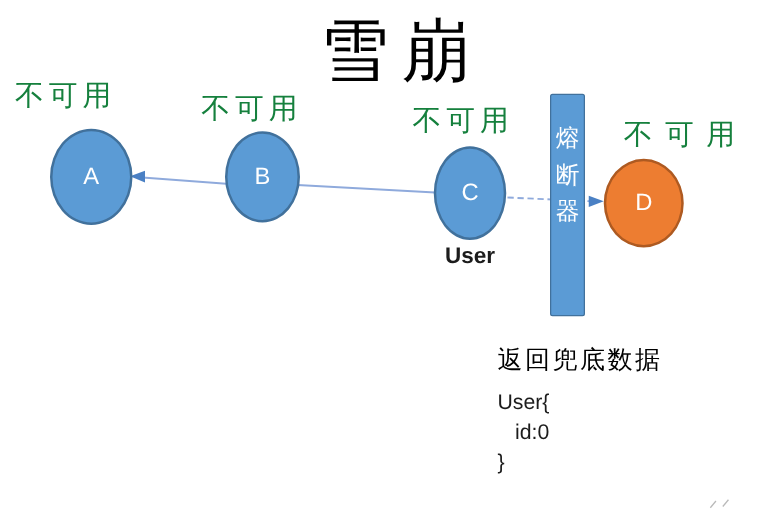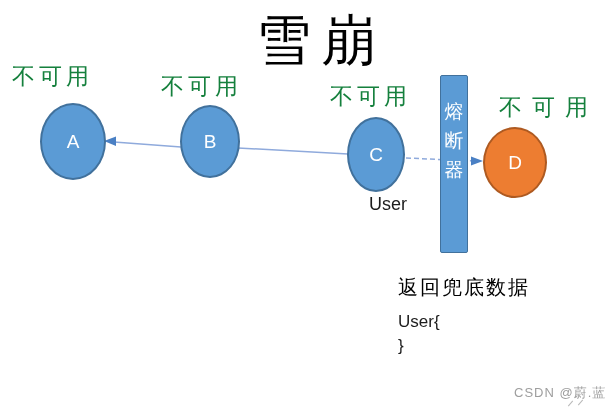--- a/index.html
+++ b/index.html
@@ -25,22 +25,22 @@
   }
   .node.blue{background:#5B9BD5;border:2px solid #41719C;}
   .node.orange{background:#ED7D31;border:2px solid #AE5A21;}
   .breaker{
     position:absolute;z-index:2;left:440px;top:75px;width:28px;height:178px;
     background:#5B9BD5;border:1px solid #41719C;border-radius:2px;
     box-sizing:border-box;display:flex;flex-direction:column;align-items:center;
     padding-top:21px;color:#fff;font-size:19px;line-height:29px;
   }
   .user-label{
-    position:absolute;z-index:3;left:357px;top:194px;width:62px;
-    text-align:center;font-size:18px;color:#1c1c1c;
+    position:absolute;z-index:3;left:345px;top:194px;width:62px;
+    text-align:center;font-size:18px;color:#1c1c1c;font-weight:bold;
   }
   .fallback{position:absolute;z-index:3;left:398px;top:274px;}
   .fallback-heading{
     margin:0 0 9px 0;font-size:20px;font-weight:400;letter-spacing:2px;color:#000;
     white-space:nowrap;
   }
   .code-line{font-size:17px;line-height:24px;color:#1c1c1c;white-space:nowrap;}
   .code-line.indent{padding-left:14px;}
   .name-value{font-size:20px;letter-spacing:1px;}
   .watermark{
@@ -94,23 +94,23 @@
     <span>熔</span>
     <span>断</span>
     <span>器</span>
   </div>
 
   <div class="user-label">User</div>
 
   <div class="fallback">
     <p class="fallback-heading">返回兜底数据</p>
     <div class="code-line">User{</div>
+    <div class="code-line indent">id:0</div>
     <div class="code-line">}</div>
   </div>
 
-  <div class="watermark">CSDN @蔚.蓝</div>
 
   <div class="corner-mark">
     <span class="s1"></span>
     <span class="s2"></span>
   </div>
 
 </div>
 
 </body></html>

